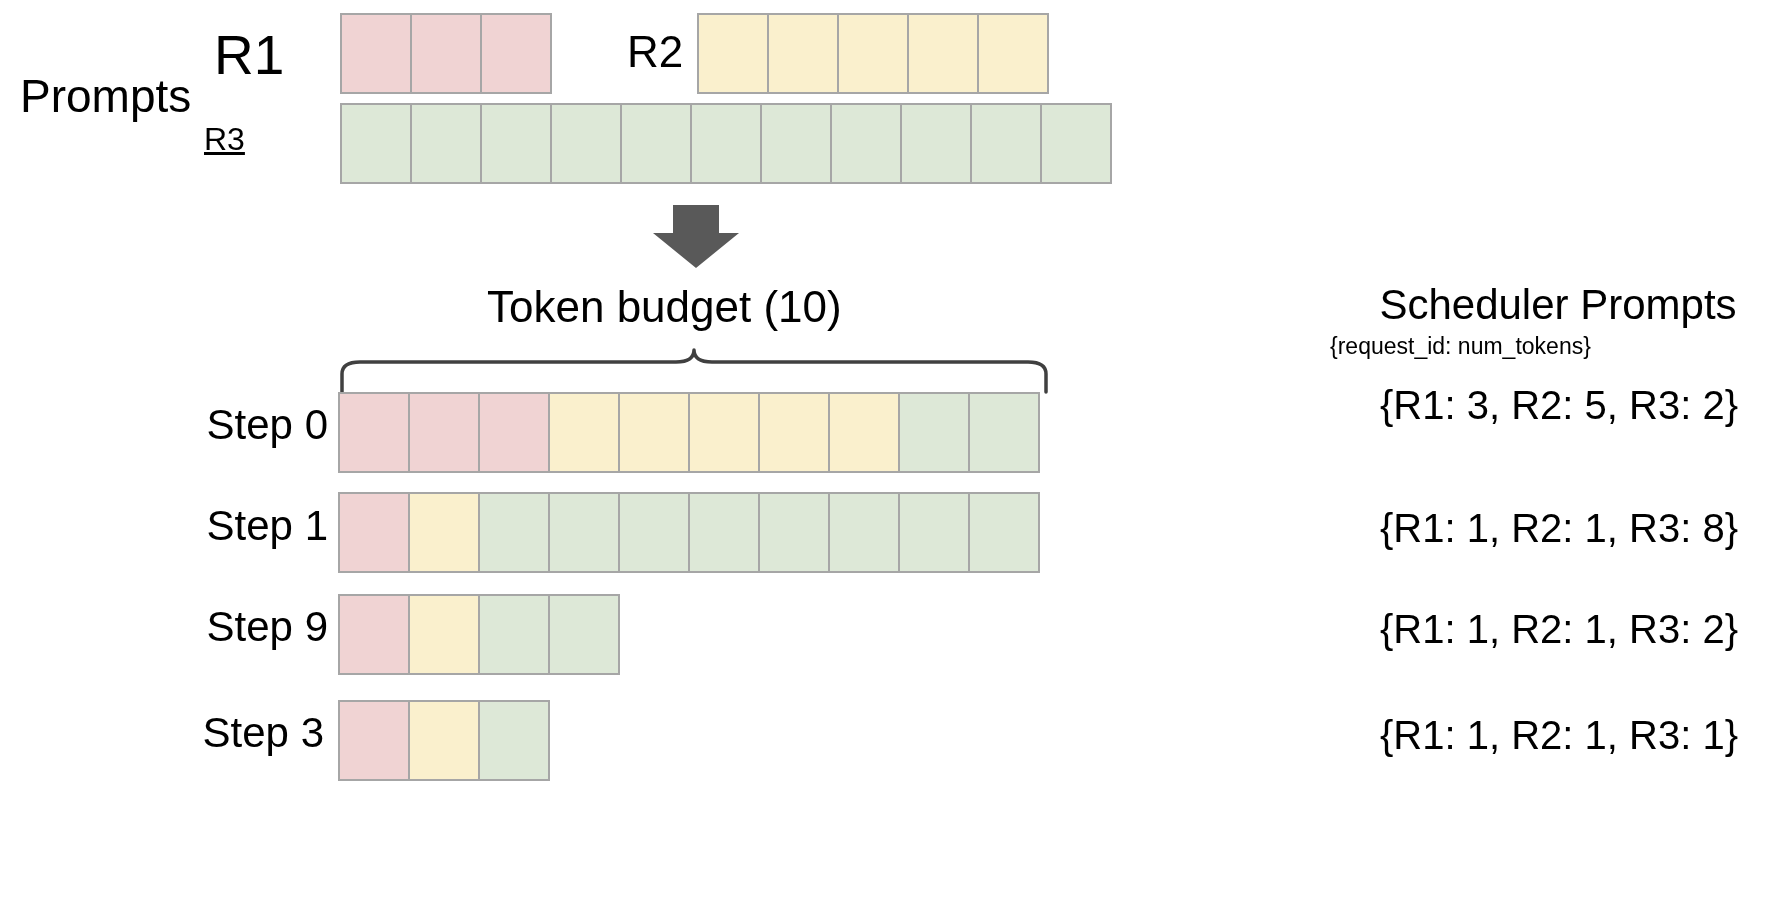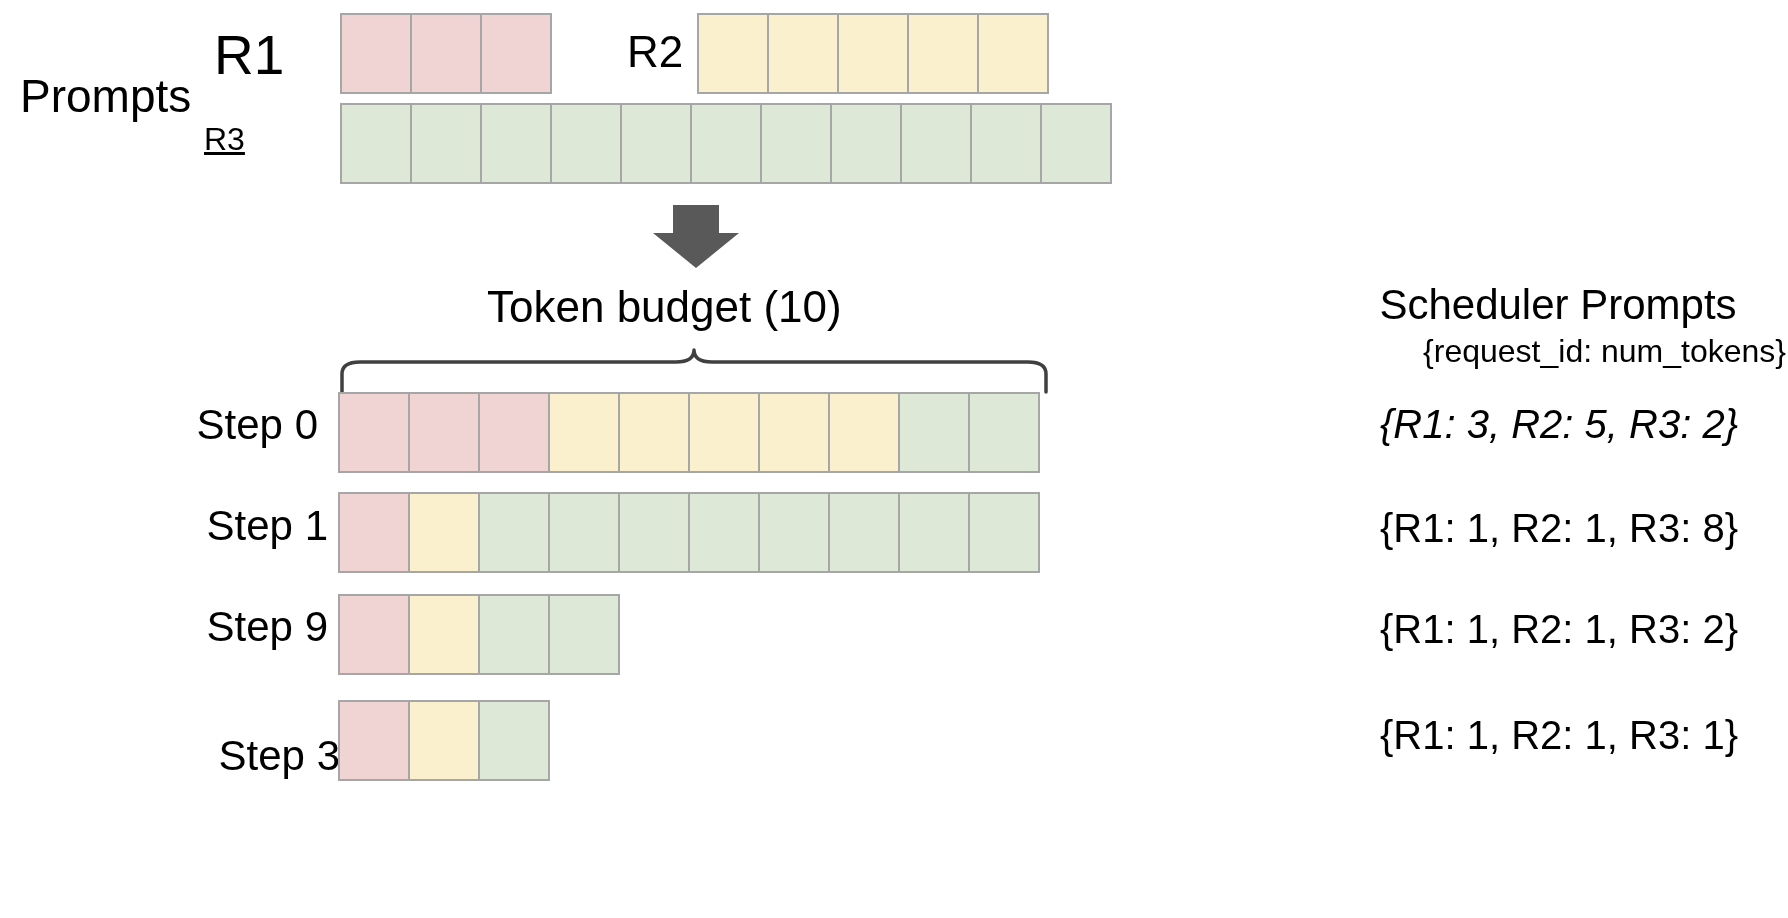--- a/index.html
+++ b/index.html
@@ -84,22 +84,22 @@
     width: 456px;
     text-align: center;
     font-size: 42px;
     white-space: nowrap;
   }
   .sched-sub {
     position: absolute;
     left: 1330px;
     top: 333px;
     width: 456px;
-    text-align: right;
-    font-size: 32px;
+    text-align: left;
+    font-size: 23px;
     white-space: nowrap;
   }
   .sched-line {
     position: absolute;
     left: 1330px;
     width: 458px;
     text-align: center;
     font-size: 40px;
     white-space: nowrap;
   }
@@ -154,34 +154,34 @@
 <div class="brace-wrap">
   <svg viewBox="0 0 712 48" width="712" height="48" preserveAspectRatio="none" aria-hidden="true">
     <path d="M4,46 L4,28 Q4,16 22,16 L338,16 Q356,16 356,4 Q356,16 374,16 L690,16 Q708,16 708,28 L708,46" fill="none" stroke="#404040" stroke-width="3.5" stroke-linecap="round" stroke-linejoin="round"></path>
   </svg>
 </div>
 
 <div class="sched-title">Scheduler Prompts</div>
 <div class="sched-sub">{request_id: num_tokens}</div>
 
 <div id="steps-container">
-    <div class="lbl lbl-step" style="left: 118px; top: 404px;">Step 0</div>
+    <div class="lbl lbl-step" style="left: 128px; top: 404px;">Step 0</div>
     <div class="strip" style="left: 338px; top: 392px;">
       <div class="cell c-pink" style="width: 72px; height: 81px;"></div>
       <div class="cell c-pink" style="width: 72px; height: 81px;"></div>
       <div class="cell c-pink" style="width: 72px; height: 81px;"></div>
       <div class="cell c-yellow" style="width: 72px; height: 81px;"></div>
       <div class="cell c-yellow" style="width: 72px; height: 81px;"></div>
       <div class="cell c-yellow" style="width: 72px; height: 81px;"></div>
       <div class="cell c-yellow" style="width: 72px; height: 81px;"></div>
       <div class="cell c-yellow" style="width: 72px; height: 81px;"></div>
       <div class="cell c-green" style="width: 72px; height: 81px;"></div>
       <div class="cell c-green" style="width: 72px; height: 81px;"></div>
     </div>
-    <div class="sched-line" style="top: 402px; font-style: italic;">{R1: 3, R2: 5, R3: 2}</div>
+    <div class="sched-line" style="top: 383px;">{R1: 3, R2: 5, R3: 2}</div>
     <div class="lbl lbl-step" style="left: 128px; top: 505px;">Step 1</div>
     <div class="strip" style="left: 338px; top: 492px;">
       <div class="cell c-pink" style="width: 72px; height: 81px;"></div>
       <div class="cell c-yellow" style="width: 72px; height: 81px;"></div>
       <div class="cell c-green" style="width: 72px; height: 81px;"></div>
       <div class="cell c-green" style="width: 72px; height: 81px;"></div>
       <div class="cell c-green" style="width: 72px; height: 81px;"></div>
       <div class="cell c-green" style="width: 72px; height: 81px;"></div>
       <div class="cell c-green" style="width: 72px; height: 81px;"></div>
       <div class="cell c-green" style="width: 72px; height: 81px;"></div>
@@ -190,20 +190,20 @@
     </div>
     <div class="sched-line" style="top: 506px;">{R1: 1, R2: 1, R3: 8}</div>
     <div class="lbl lbl-step" style="left: 128px; top: 606px;">Step 9</div>
     <div class="strip" style="left: 338px; top: 594px;">
       <div class="cell c-pink" style="width: 72px; height: 81px;"></div>
       <div class="cell c-yellow" style="width: 72px; height: 81px;"></div>
       <div class="cell c-green" style="width: 72px; height: 81px;"></div>
       <div class="cell c-green" style="width: 72px; height: 81px;"></div>
     </div>
     <div class="sched-line" style="top: 607px;">{R1: 1, R2: 1, R3: 2}</div>
-    <div class="lbl lbl-step" style="left: 140px; top: 712px; margin-top: 23px;">Step 3</div>
+    <div class="lbl lbl-step" style="left: 124px; top: 712px;">Step 3</div>
     <div class="strip" style="left: 338px; top: 700px;">
       <div class="cell c-pink" style="width: 72px; height: 81px;"></div>
       <div class="cell c-yellow" style="width: 72px; height: 81px;"></div>
       <div class="cell c-green" style="width: 72px; height: 81px;"></div>
     </div>
     <div class="sched-line" style="top: 713px;">{R1: 1, R2: 1, R3: 1}</div>
   </div>
 
 </body></html>

